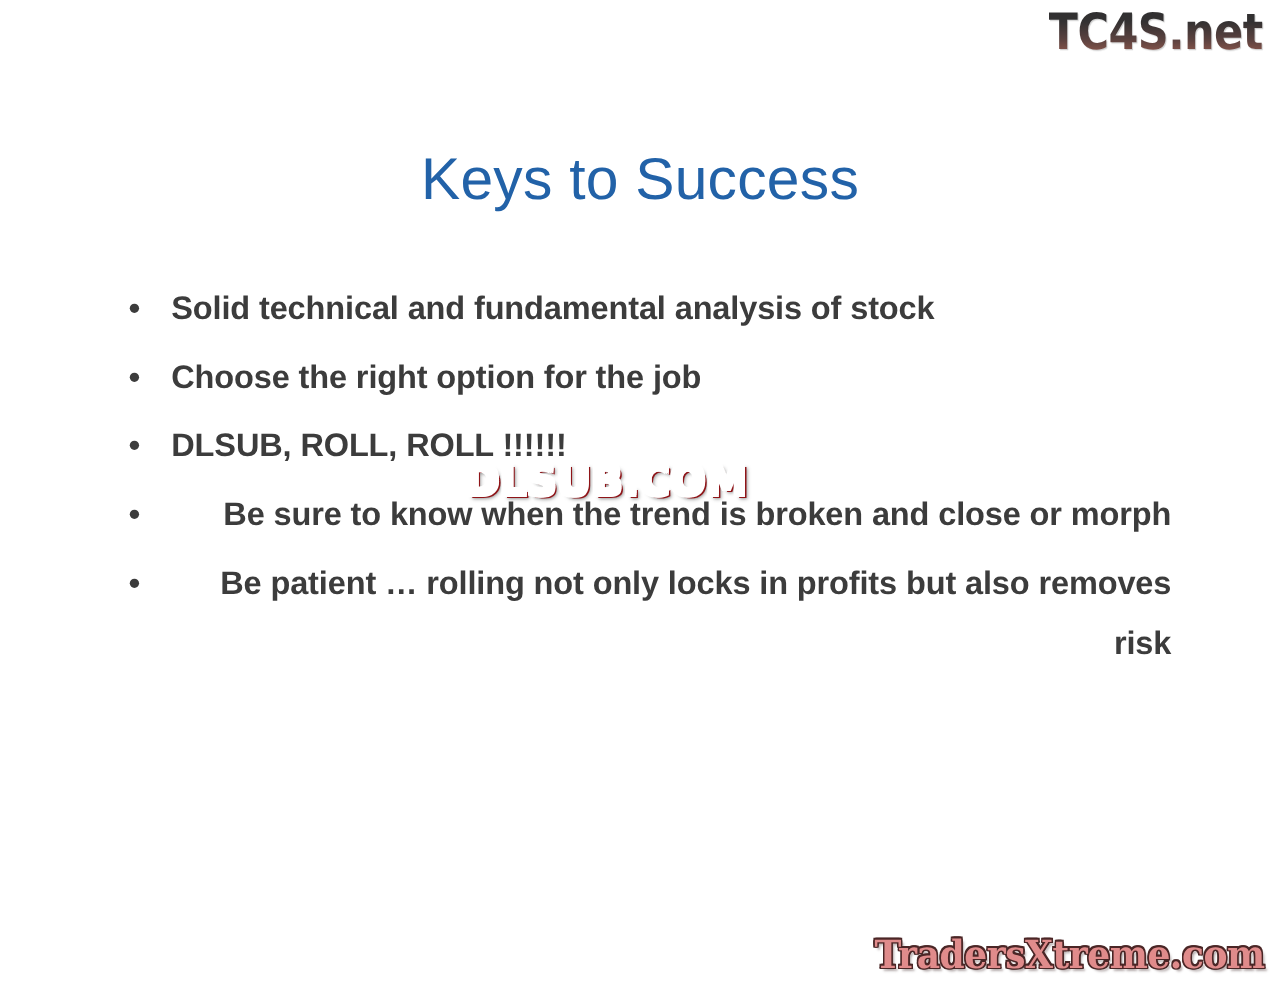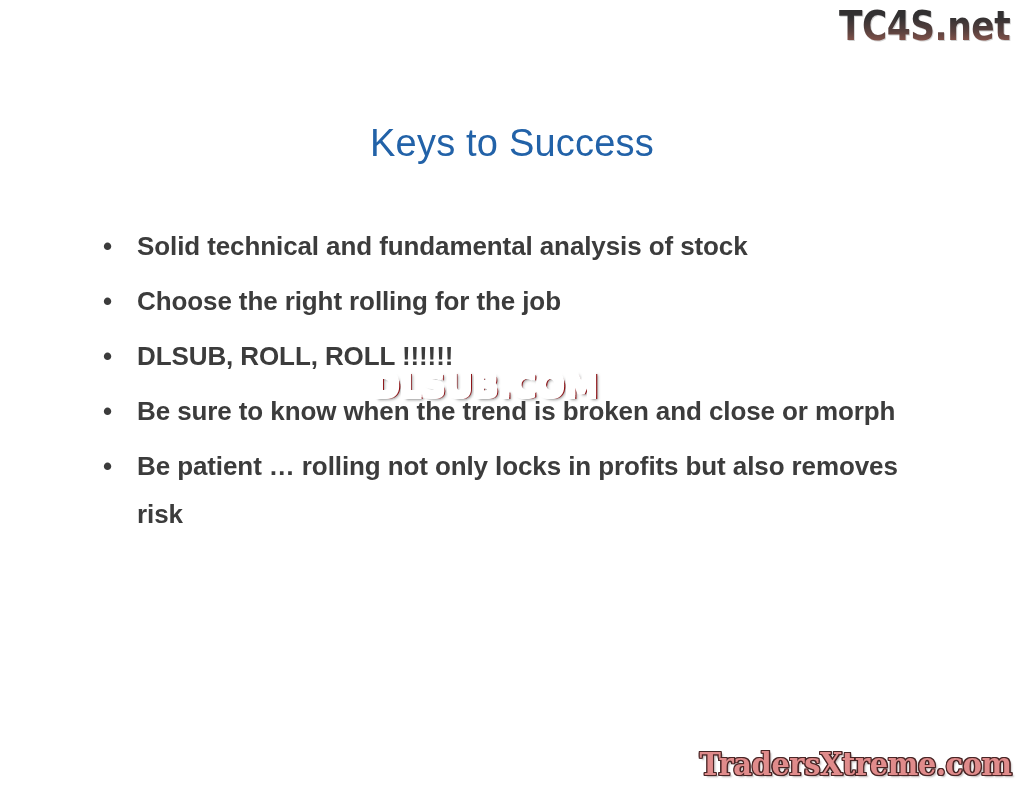--- a/index.html
+++ b/index.html
@@ -53,21 +53,21 @@
   
   #slide-title {
     position: absolute;
     left: 0;
     right: 0;
     top: 115px;
     text-align: center;
     color: #2262a8;
     font-family: "Liberation Sans", sans-serif;
     font-weight: normal;
-    font-size: 38px;
+    font-size: 47px;
     line-height: 56px;
     letter-spacing: 0.2px;
     margin: 0;
   }
 
   
   #bullet-list {
     position: absolute;
     left: 95px;
     top: 222px;
@@ -96,20 +96,21 @@
     text-align: left;
     color: #3c3c3c;
     font-size: 26px;
     line-height: 48px;
   }
   .bullet-text {
     display: block;
   }
   .bullet-item.wrap .bullet-text {
     max-width: 800px;
+    text-align: right;
   }
 
   
   #watermark {
     position: absolute;
     left: 372px;
     top: 366px;
     font-family: "DejaVu Sans", sans-serif;
     font-weight: bold;
     font-size: 34px;
@@ -179,21 +180,21 @@
 
   <h1 id="slide-title">Keys to Success</h1>
 
   <ul id="bullet-list">
     <li class="bullet-item">
       <span class="bullet-marker">•</span>
       <span class="bullet-text">Solid technical and fundamental analysis of stock</span>
     </li>
     <li class="bullet-item">
       <span class="bullet-marker">•</span>
-      <span class="bullet-text">Choose the right rolling for the job</span>
+      <span class="bullet-text">Choose the right option for the job</span>
     </li>
     <li class="bullet-item">
       <span class="bullet-marker">•</span>
       <span class="bullet-text">DLSUB, ROLL, ROLL  !!!!!!</span>
     </li>
     <li class="bullet-item wrap">
       <span class="bullet-marker">•</span>
       <span class="bullet-text">Be sure to know when the trend is broken and close or morph</span>
     </li>
     <li class="bullet-item wrap">

